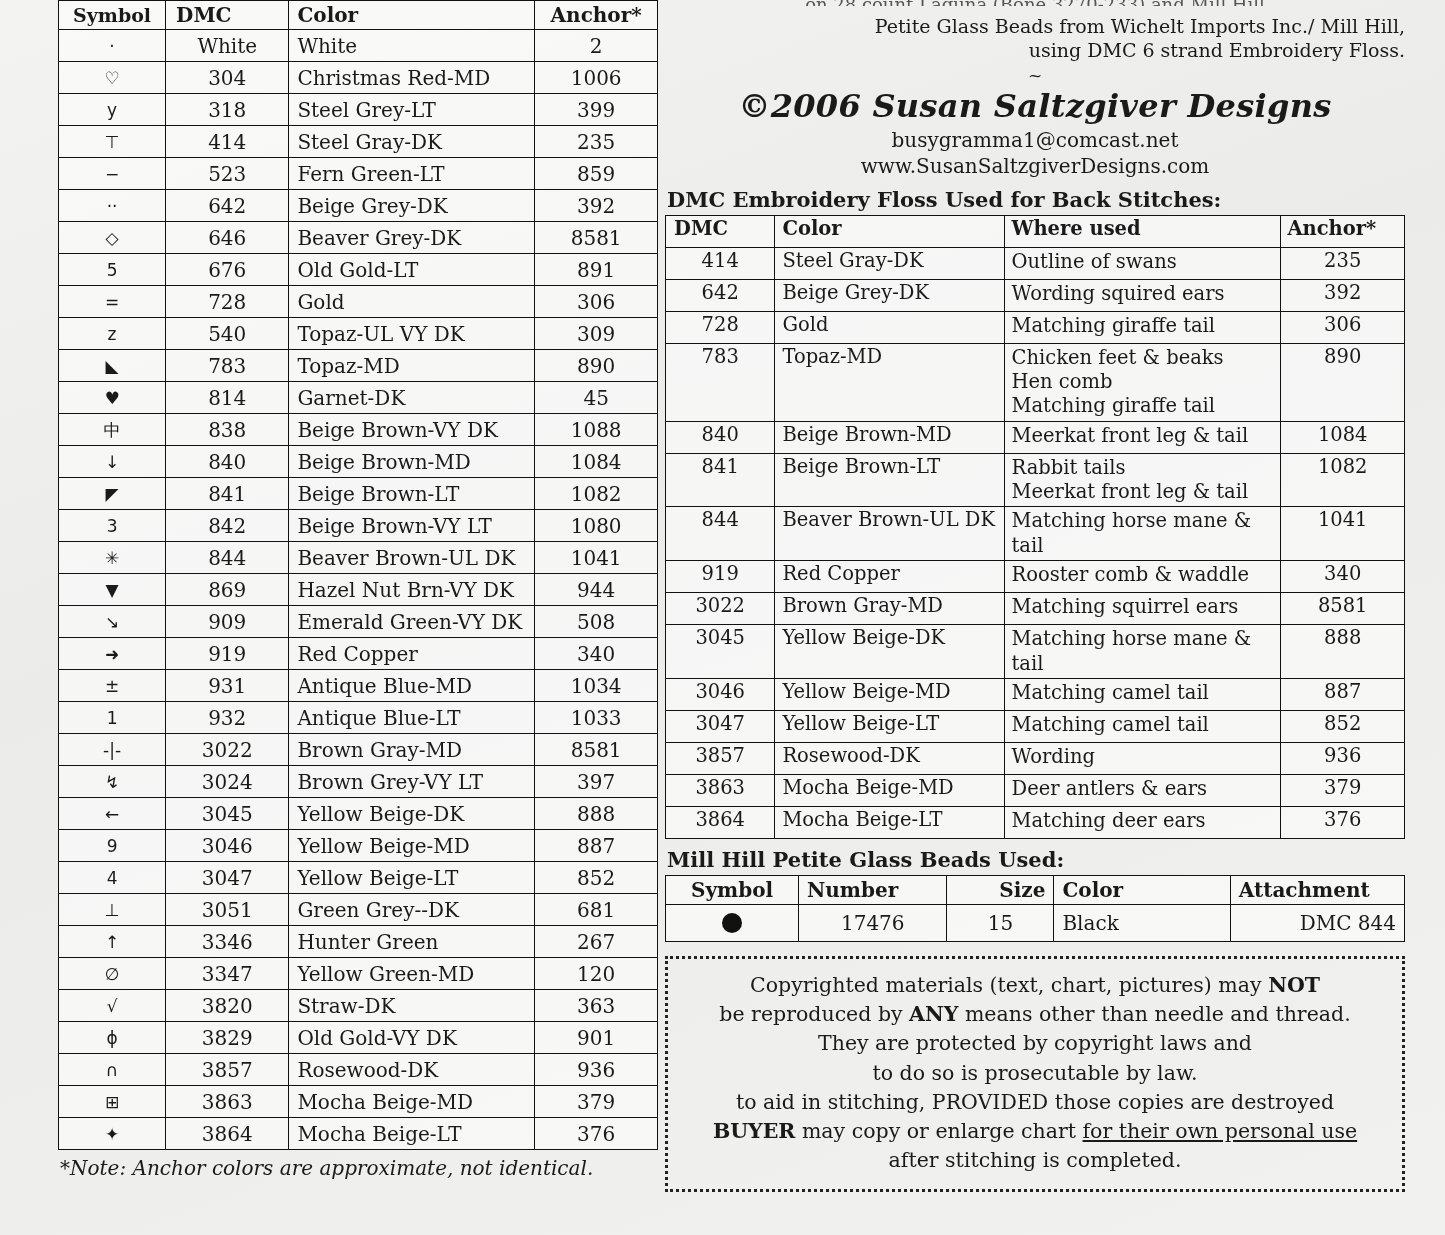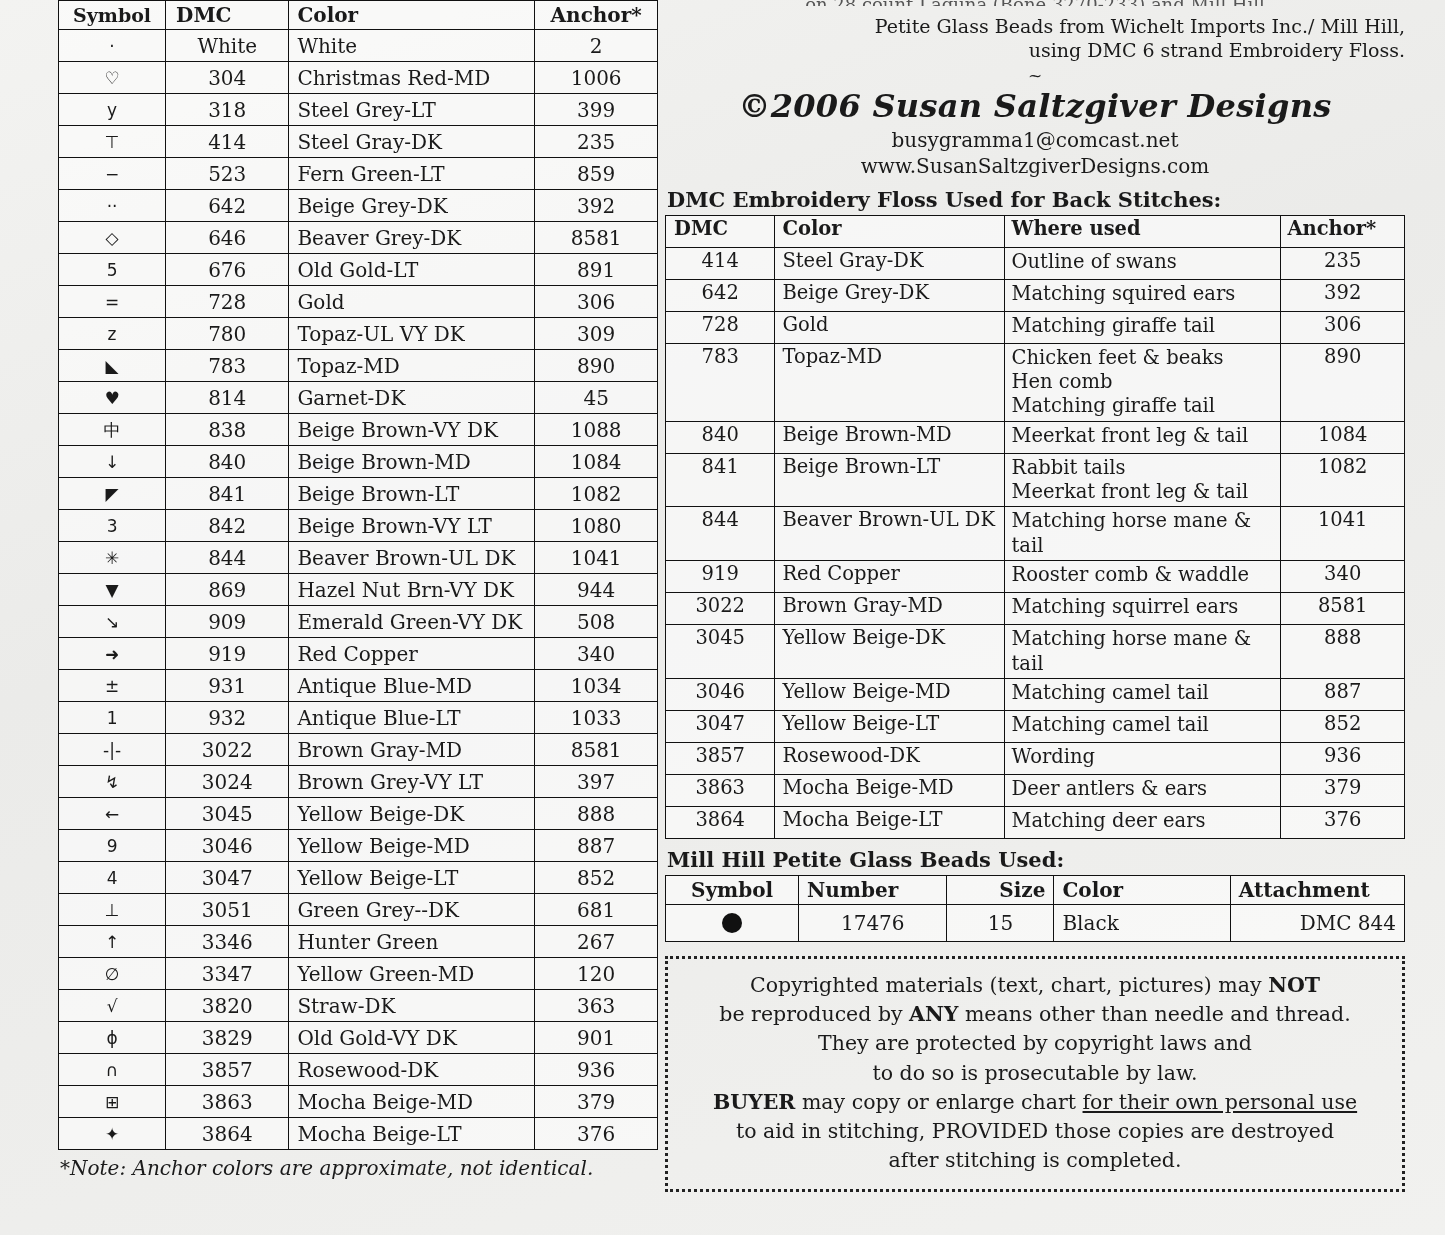--- a/index.html
+++ b/index.html
@@ -243,21 +243,21 @@
             <td class="c-anc">891</td>
           </tr>
           <tr>
             <td class="c-sym"><span class="sym">=</span></td>
             <td class="c-dmc">728</td>
             <td class="c-col">Gold</td>
             <td class="c-anc">306</td>
           </tr>
           <tr>
             <td class="c-sym"><span class="sym">z</span></td>
-            <td class="c-dmc">780</td>
+            <td class="c-dmc">540</td>
             <td class="c-col">Topaz-UL VY DK</td>
             <td class="c-anc">309</td>
           </tr>
           <tr>
             <td class="c-sym"><span class="sym">◣</span></td>
             <td class="c-dmc">783</td>
             <td class="c-col">Topaz-MD</td>
             <td class="c-anc">890</td>
           </tr>
           <tr>
@@ -442,21 +442,21 @@
             <td class="c-col">Steel Gray-DK</td>
             <td class="c-where multiline">
               <div>Outline of swans</div>
             </td>
             <td class="c-anc">235</td>
           </tr>
           <tr>
             <td class="c-dmc">642</td>
             <td class="c-col">Beige Grey-DK</td>
             <td class="c-where multiline">
-              <div>Matching squired ears</div>
+              <div>Wording squired ears</div>
             </td>
             <td class="c-anc">392</td>
           </tr>
           <tr>
             <td class="c-dmc">728</td>
             <td class="c-col">Gold</td>
             <td class="c-where multiline">
               <div>Matching giraffe tail</div>
             </td>
             <td class="c-anc">306</td>
@@ -588,21 +588,21 @@
 
     <div class="copyright-box">
       <div>
         <span>Copyrighted materials (text, chart, pictures) may </span><b>NOT</b>
       </div>
       <div>
         <span>be reproduced by </span><b>ANY</b><span> means other than needle and thread.</span>
       </div>
       <div>They are protected by copyright laws and</div>
       <div>to do so is prosecutable by law.</div>
+      <div>to aid in stitching, PROVIDED those copies are destroyed</div>
       <div>
         <b>BUYER</b><span> may copy or enlarge chart </span><u>for their own personal use</u>
       </div>
-      <div>to aid in stitching, PROVIDED those copies are destroyed</div>
       <div>after stitching is completed.</div>
     </div>
 
   </div>
 </div>
 
 </body></html>

